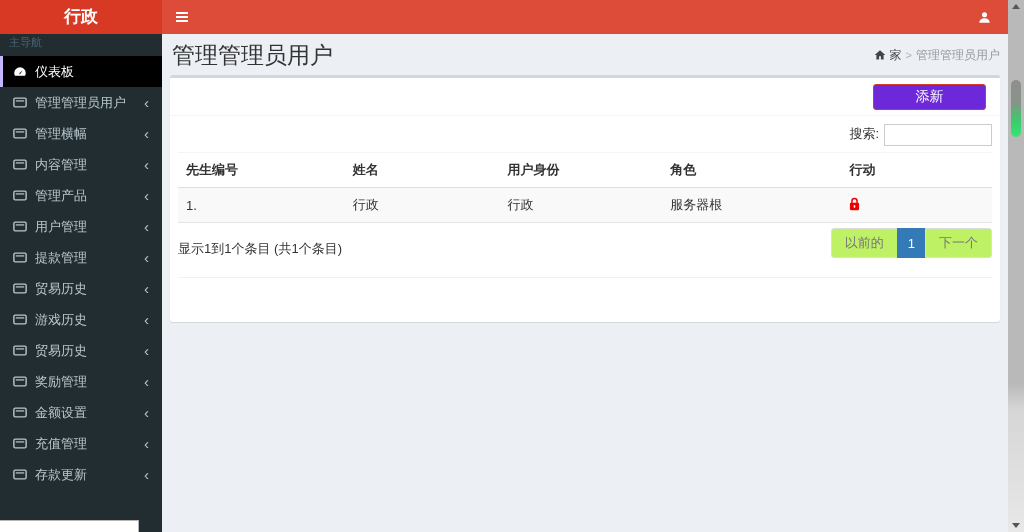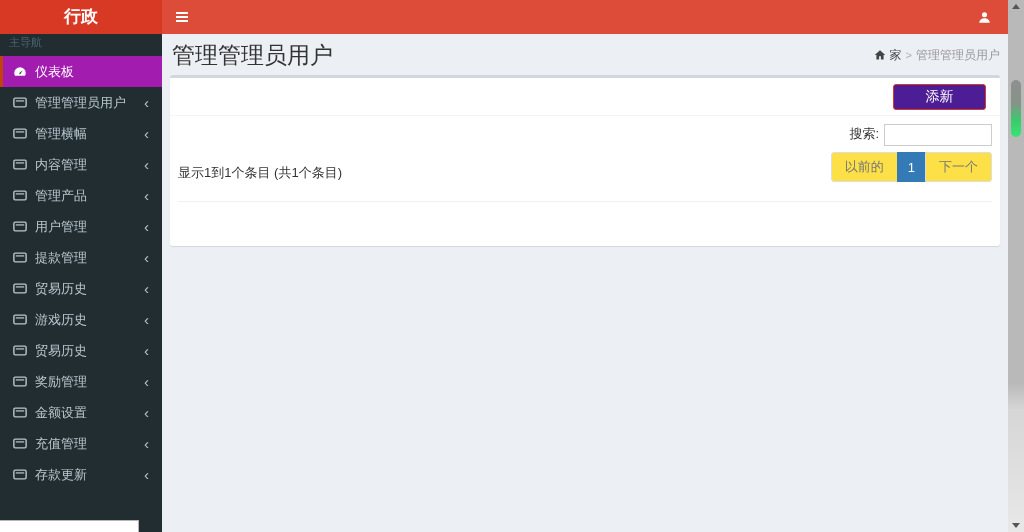--- a/index.html
+++ b/index.html
@@ -15,55 +15,55 @@
   .bars { position:relative; width:12px; height:2px; background:#fff;
     box-shadow:0 4px 0 #fff, 0 8px 0 #fff; margin-top:-8px; }
   .nav-user { position:absolute; right:22px; top:0; width:36px; height:34px;
     display:flex; align-items:center; justify-content:center; cursor:pointer; }
 
   
   .sidebar { position:absolute; top:34px; left:0; width:162px; height:498px; background:#222d32; z-index:4; }
   .side-section { color:#4b646f; font-size:11px; padding:1px 10px 6px 9px; }
   .menu-item { display:flex; align-items:center; height:31px; padding-left:10px;
     color:#b8c7ce; font-size:13px; cursor:pointer; border-left:3px solid transparent; }
-  .menu-item.active { background:#a21caf; border-left:3px solid #c2410c; color:#fff; }
+  .menu-item.active { background:#000000; border-left:3px solid #c4b5fd; color:#fff; }
   .mi-icon { width:22px; display:flex; align-items:center; }
   .mi-icon svg { display:block; }
   .mi-chevron { margin-left:auto; margin-right:13px; font-size:15px; line-height:1; color:inherit; }
   .circle-o { width:9px; height:9px; border:2px solid currentColor; border-radius:50%; display:inline-block; }
 
   
   .content-wrap { position:absolute; left:162px; top:34px; right:0; bottom:0; background:#ecf0f5; }
   .content-header { display:flex; align-items:center; justify-content:space-between; padding:9px 24px 8px 10px; height:41px; }
   .page-title { font-size:23px; font-weight:normal; color:#333; }
   .breadcrumb { font-size:12px; color:#444; display:flex; align-items:center; gap:4px; }
   .breadcrumb .crumb-current { color:#999; }
   .breadcrumb .sep { color:#b0b0b0; font-size:11px; }
 
   .box { margin:0 24px 0 8px; background:#fff; border-top:3px solid #d2d6de; border-radius:3px;
     box-shadow:0 1px 1px rgba(0,0,0,.1); }
   .box-header { height:38px; padding:6px 14px; border-bottom:1px solid #f4f4f4; }
-  .btn-add { float:right; background:#4c1d95; border:1px solid #d73925; color:#fff;
-    font-size:14px; width:93px; height:26px; border-radius:3px; cursor:pointer;
+  .btn-add { float:right; background:#6d28d9; border:1px solid #d73925; color:#fff;
+    font-size:14px; width:113px; height:26px; border-radius:3px; cursor:pointer;
     font-family:Liberation Mono, monospace; }
   .box-body { padding:6px 8px 44px 8px; }
   .filter-row { text-align:right; font-size:13px; color:#333; margin:2px 0 6px; }
   .filter-row input { width:108px; height:22px; border:1px solid #ccc; margin-left:5px;
     vertical-align:middle; font-size:13px; padding:0 4px; }
 
   table.data { width:100%; border-collapse:collapse; font-size:13px; color:#333; }
   table.data th { text-align:left; font-weight:bold; padding:8px; border-bottom:1px solid #ddd; border-top:1px solid #f4f4f4; }
   table.data td { padding:8px; border-bottom:1px solid #e4e4e4; }
   table.data tbody tr { background:#f9f9f9; }
   .col-sn{width:20.5%} .col-name{width:19%} .col-ident{width:20%} .col-role{width:22%} .col-act{width:18.5%}
 
   .table-footer { display:flex; align-items:flex-end; justify-content:space-between; margin-top:5px; }
   .info-text { font-size:13px; color:#333; }
   .pagination { display:flex; }
-  .page-btn { font-size:13px; color:#777; background:#fde047; border:1px solid #ddd;
+  .page-btn { font-size:13px; color:#777; background:#bef264; border:1px solid #ddd;
     padding:5px 13px; margin-left:-1px; cursor:pointer; font-family:inherit; }
   .page-btn:first-child { border-radius:3px 0 0 3px; }
   .page-btn:last-child { border-radius:0 3px 3px 0; }
   .page-btn.active { background:#337ab7; border-color:#337ab7; color:#fff; padding:5px 10px; }
   .box-hr { border:none; border-top:1px solid #f1f1f1; margin:19px 0 0; }
 
   
   .scrollbar { position:fixed; top:0; right:0; width:16px; height:532px; z-index:20;
     background:linear-gradient(to bottom,#b9b9b9 0%,#b9b9b9 72%,#d6d6d6 77%,#e8e8e8 100%); }
   .sb-up { position:absolute; top:4px; left:4px; width:0; height:0;
@@ -266,20 +266,46 @@
 
   <div class="box">
     <div class="box-header">
       <button class="btn-add">添新</button>
     </div>
     <div class="box-body">
       <div class="filter-row">
         <label>搜索:</label><input type="text" value="" style="">
       </div>
 
+      <table class="data">
+        <thead>
+          <tr>
+            <th class="col-sn">先生编号</th>
+            <th class="col-name">姓名</th>
+            <th class="col-ident">用户身份</th>
+            <th class="col-role">角色</th>
+            <th class="col-act">行动</th>
+          </tr>
+        </thead>
+        <tbody>
+          <tr>
+            <td>1.</td>
+            <td>行政</td>
+            <td>行政</td>
+            <td>服务器根</td>
+            <td>
+              <svg width="11" height="14" viewBox="0 0 12 15">
+                <path d="M3.2 6.5V4.4a2.8 2.8 0 0 1 5.6 0v2.1" fill="none" stroke="#ee0000" stroke-width="1.6"></path>
+                <rect x="1" y="6.2" width="10" height="8" rx="1.2" fill="#ee0000"></rect>
+                <rect x="5.1" y="8.6" width="1.8" height="3.2" rx="0.9" fill="#fff"></rect>
+              </svg>
+            </td>
+          </tr>
+        </tbody>
+      </table>
 
       <div class="table-footer">
         <div class="info-text">显示1到1个条目 (共1个条目)</div>
         <div class="pagination">
           <button class="page-btn">以前的</button>
           <button class="page-btn active">1</button>
           <button class="page-btn">下一个</button>
         </div>
       </div>
 

